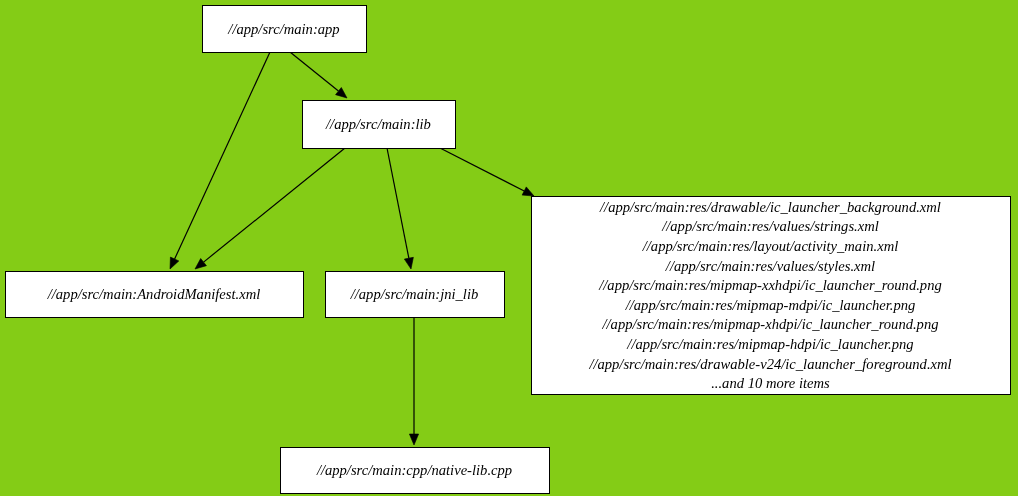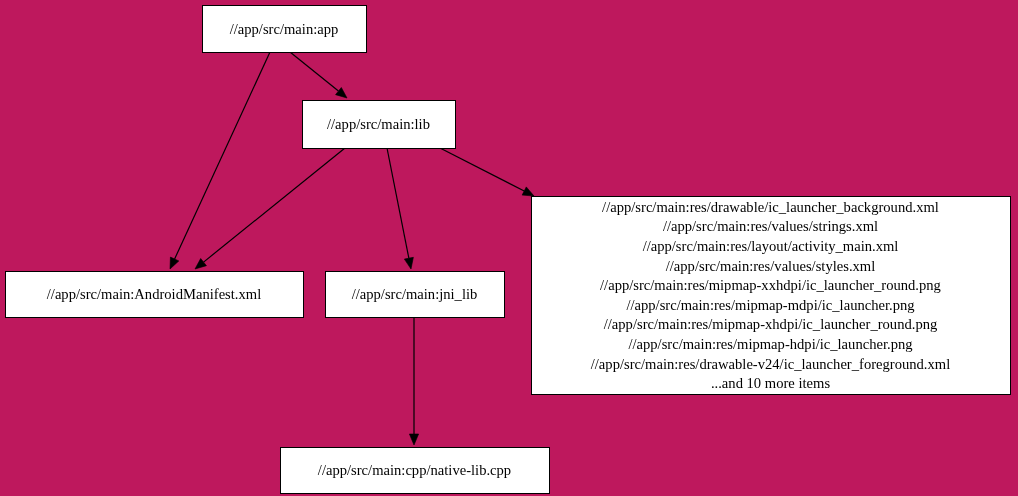--- a/index.html
+++ b/index.html
@@ -11,21 +11,22 @@
   body {
     width: 1018px;
     height: 496px;
     overflow: hidden;
     font-family: "Liberation Serif", "DejaVu Serif", serif;
   }
   #graph-canvas {
     position: relative;
     width: 1018px;
     height: 496px;
-    background: #be185d;
+    background: #84cc16;
+    font-style: italic;
   }
   #graph-svg {
     position: absolute;
     left: 0;
     top: 0;
     width: 1018px;
     height: 496px;
   }
   .node-box {
     fill: #ffffff;

